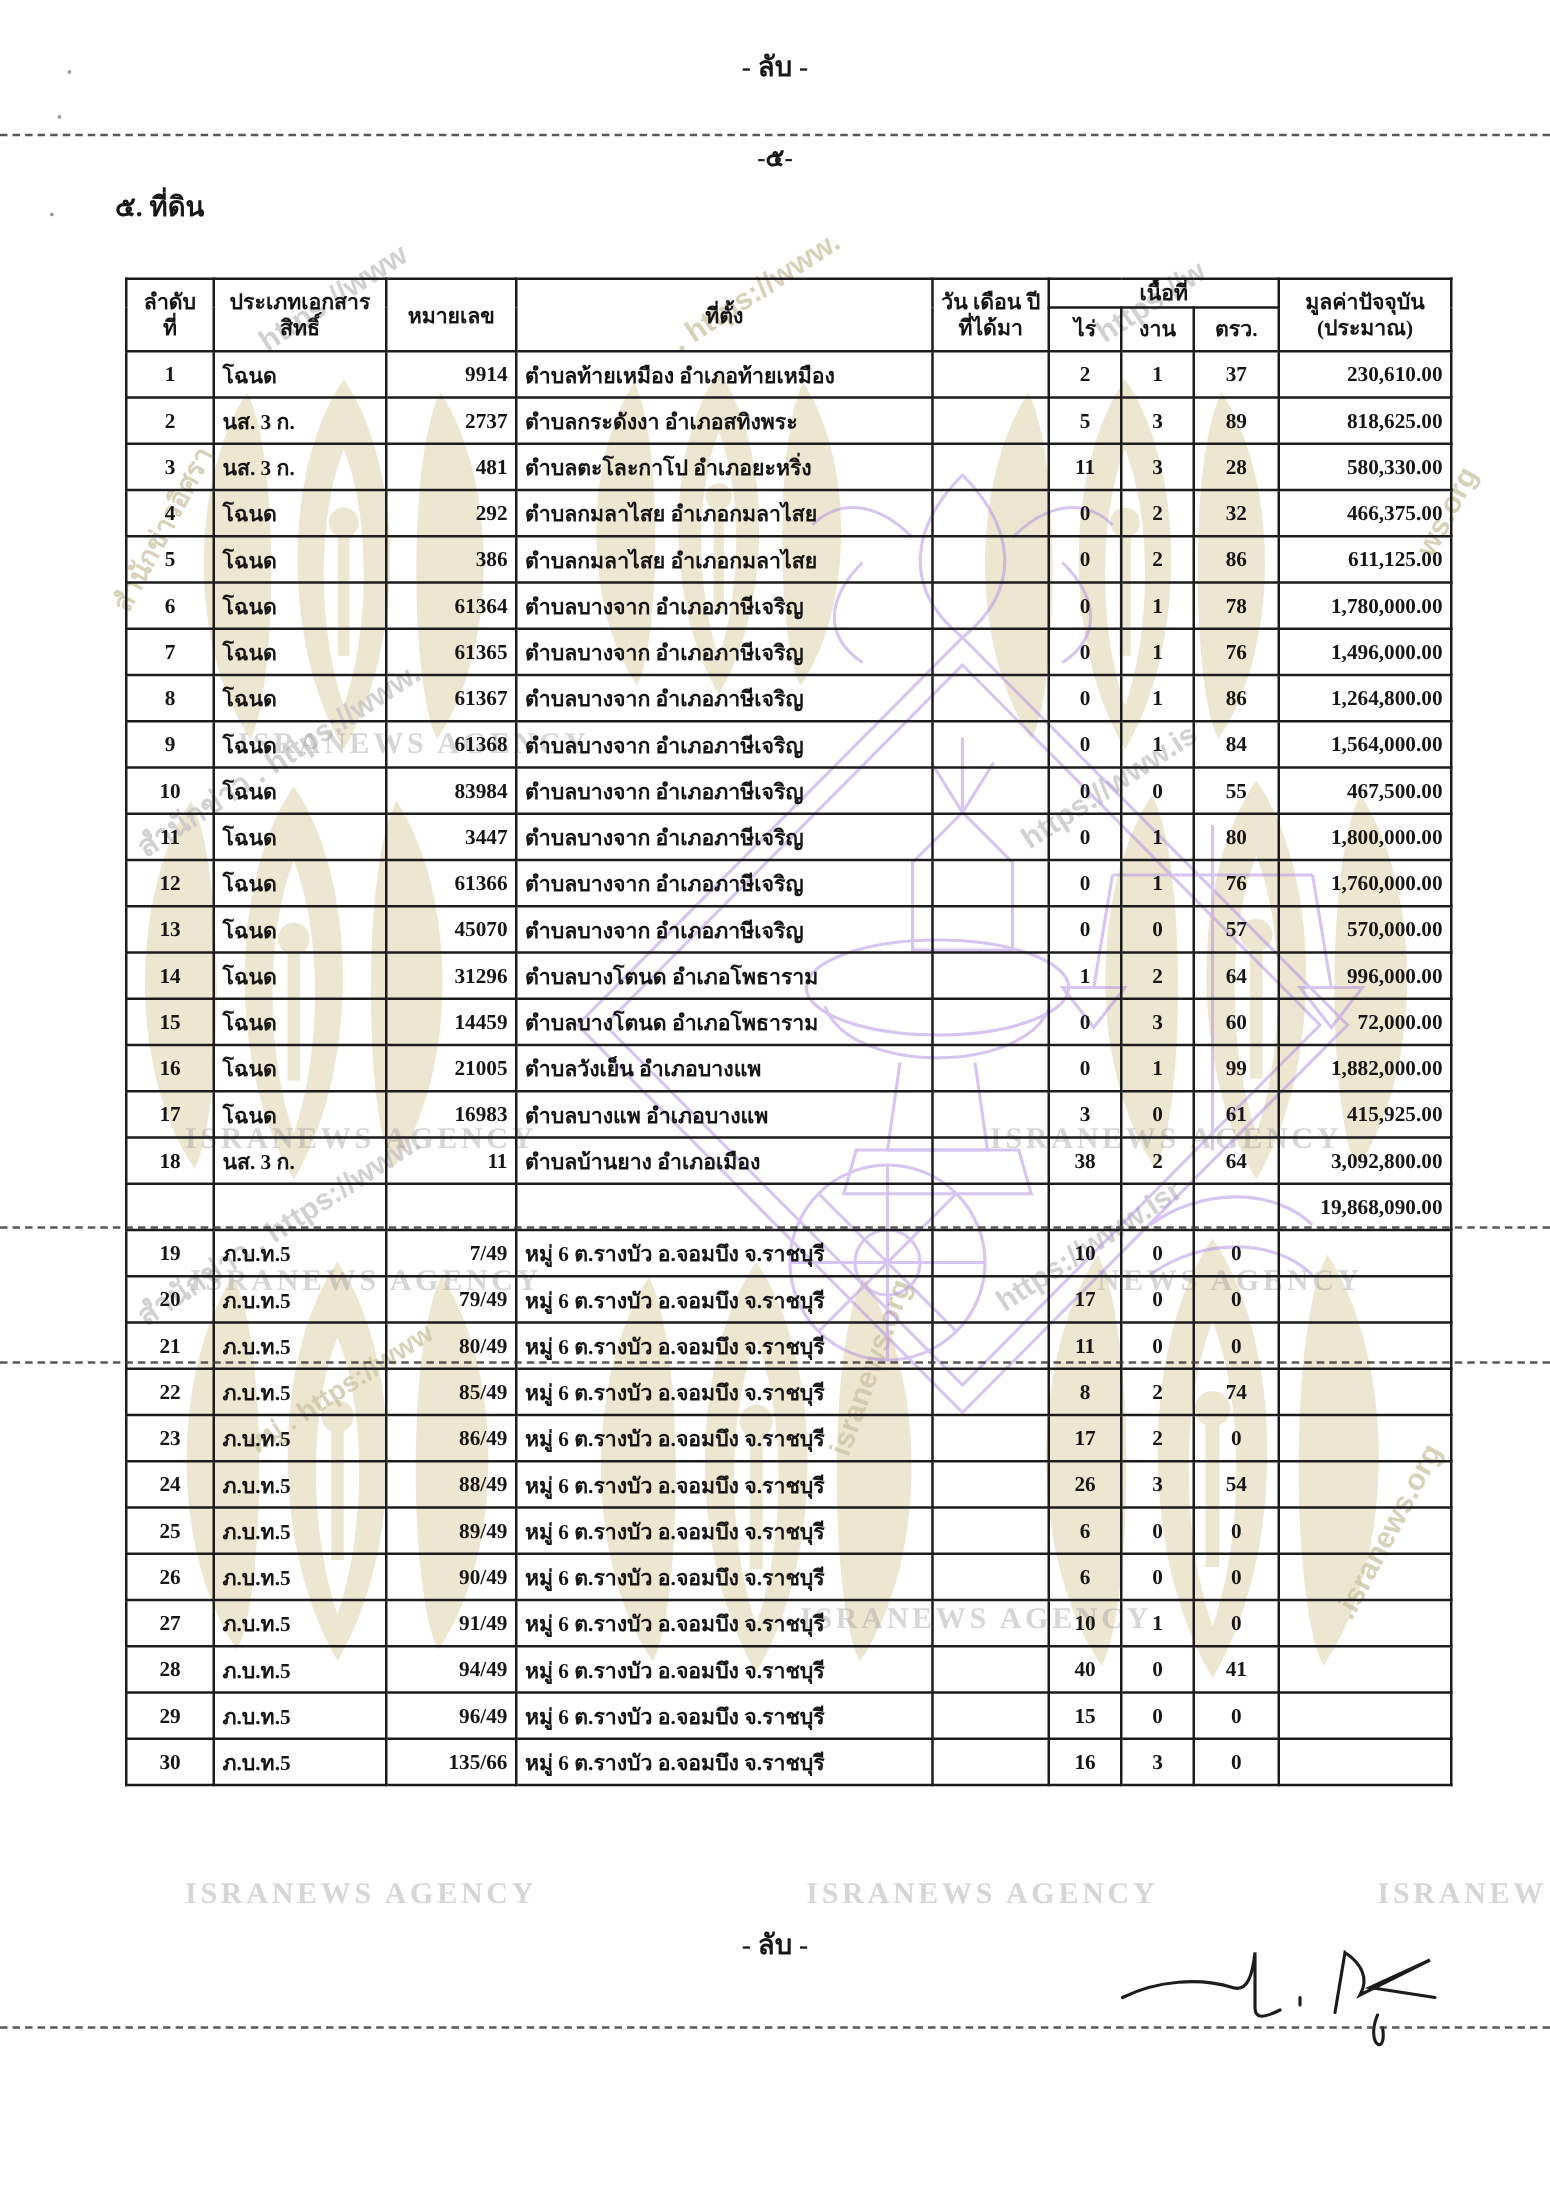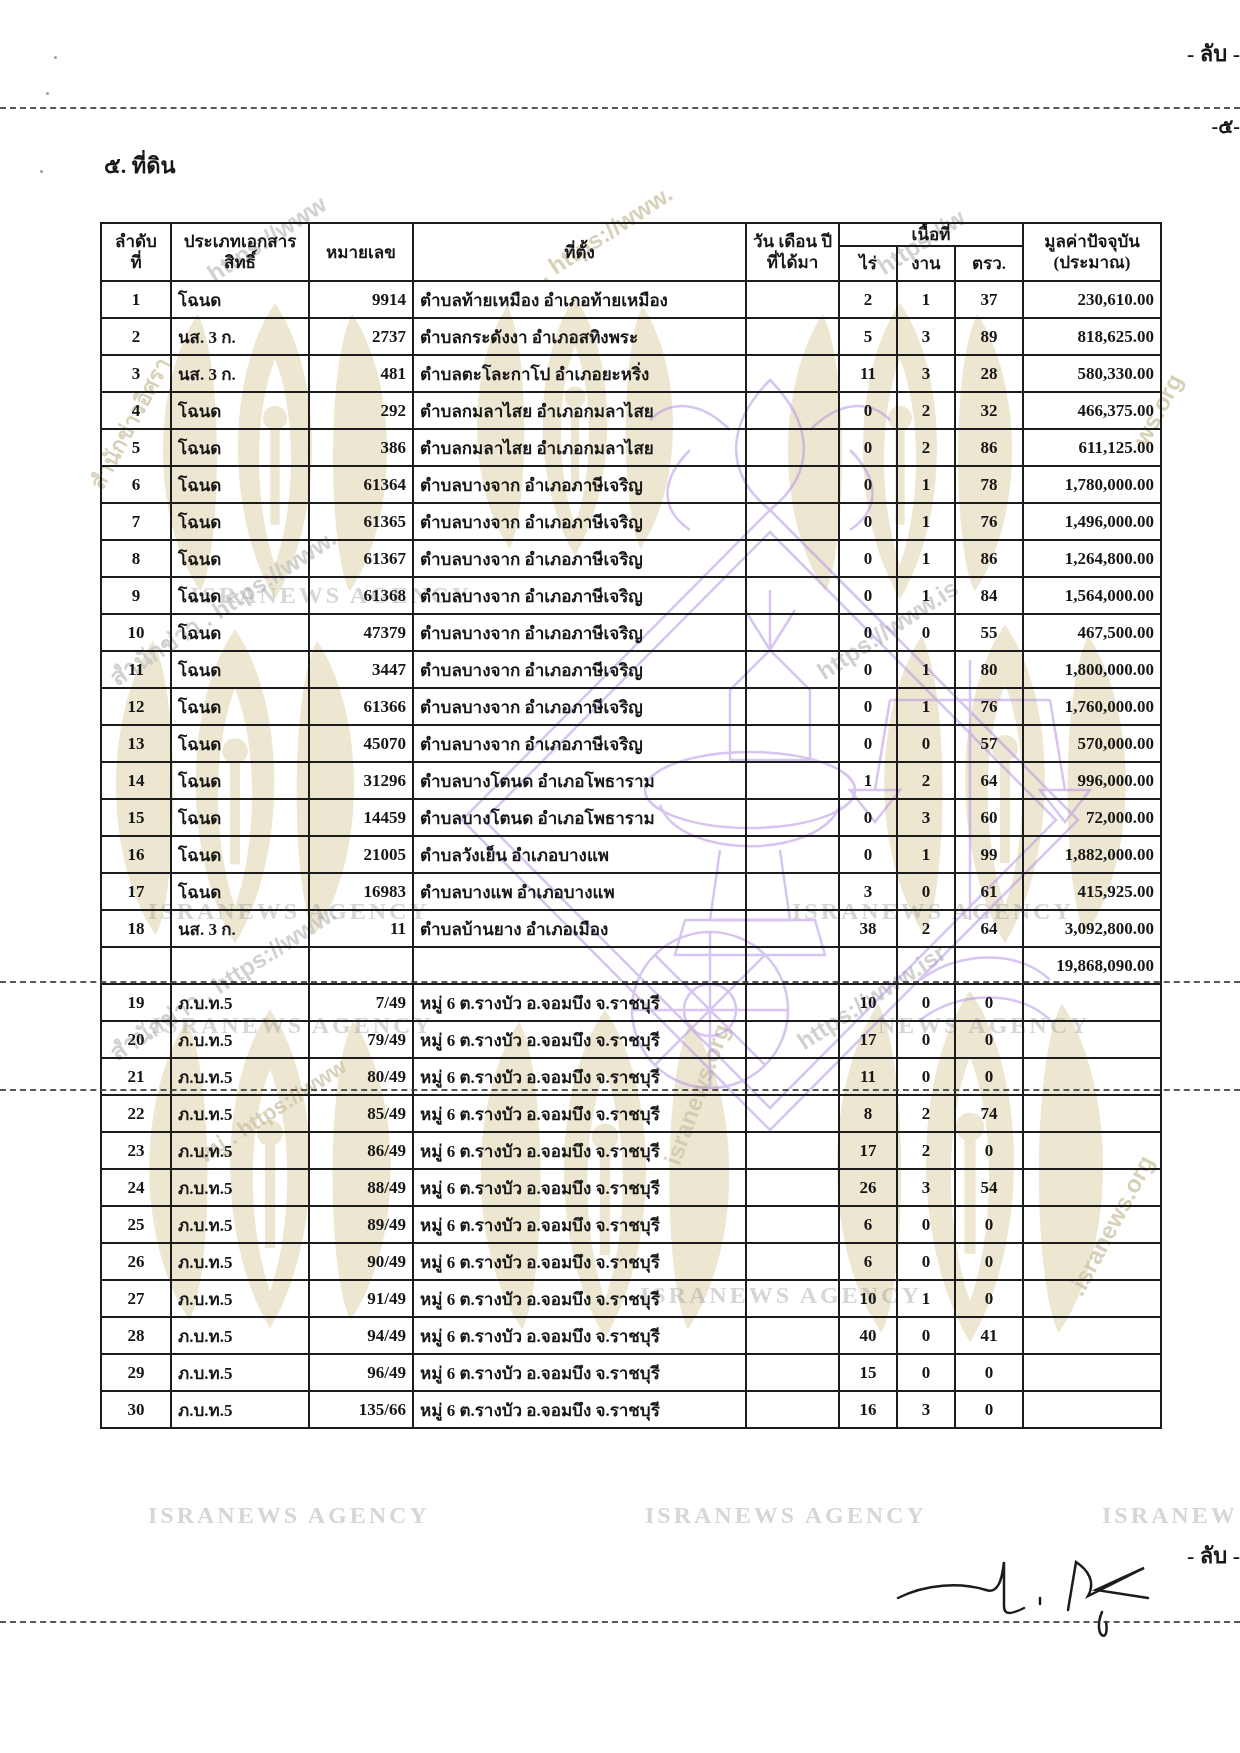--- a/index.html
+++ b/index.html
@@ -16,25 +16,25 @@
     opacity:.8; transform-origin:left center;
   }
   .wm-agency{
     position:absolute; white-space:nowrap;
     font-family:Liberation Serif, serif; font-weight:bold;
     font-size:24px; letter-spacing:3px; color:rgba(158,158,158,.42);
   }
   .wm-logo{position:absolute; opacity:.9;}
   .emblem{position:absolute; left:430px; top:360px; opacity:.55;}
   
-  .center-line{position:absolute; left:0; width:100%; text-align:right; font-weight:bold;}
+  .center-line{position:absolute; left:0; width:100%; text-align:center; font-weight:bold;}
   .secret-top{top:36px; font-size:22px;}
   .page-num{top:110px; font-size:20px;}
   .secret-bottom{top:1538px; font-size:22px;}
-  .section-heading{position:absolute; left:104px; top:148px; font-size:22px; font-weight:bold;}
+  .section-heading{position:absolute; left:92px; top:148px; font-size:22px; font-weight:bold;}
   .dash-line{position:absolute; left:0; width:1240px; border-top:2px dashed #3c3c3c; opacity:.85;}
   .speck{position:absolute; width:3px; height:3px; background:#9a9a9a; border-radius:50%;}
   
   .land-table{
     position:absolute; left:100px; top:222px; width:1060px;
     border-collapse:collapse; table-layout:fixed;
     font-size:17px; font-weight:bold; color:#161616;
   }
   .land-table th, .land-table td{
     border:2px solid #1c1c1c; padding:0 6px; overflow:hidden; white-space:nowrap;
@@ -282,21 +282,21 @@
           <td class="c-location">ตำบลบางจาก อำเภอภาษีเจริญ</td>
           <td class="c-date"></td>
           <td class="c-rai">0</td>
           <td class="c-ngan">1</td>
           <td class="c-wa">84</td>
           <td class="c-value">1,564,000.00</td>
         </tr>
         <tr>
           <td class="c-no">10</td>
           <td class="c-type">โฉนด</td>
-          <td class="c-number">47379</td>
+          <td class="c-number">83984</td>
           <td class="c-location">ตำบลบางจาก อำเภอภาษีเจริญ</td>
           <td class="c-date"></td>
           <td class="c-rai">0</td>
           <td class="c-ngan">0</td>
           <td class="c-wa">55</td>
           <td class="c-value">467,500.00</td>
         </tr>
         <tr>
           <td class="c-no">11</td>
           <td class="c-type">โฉนด</td>

